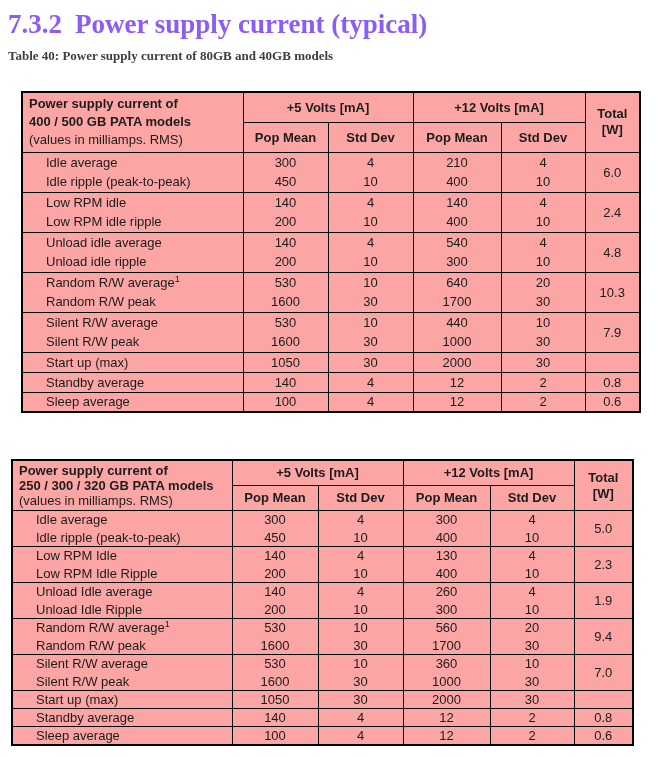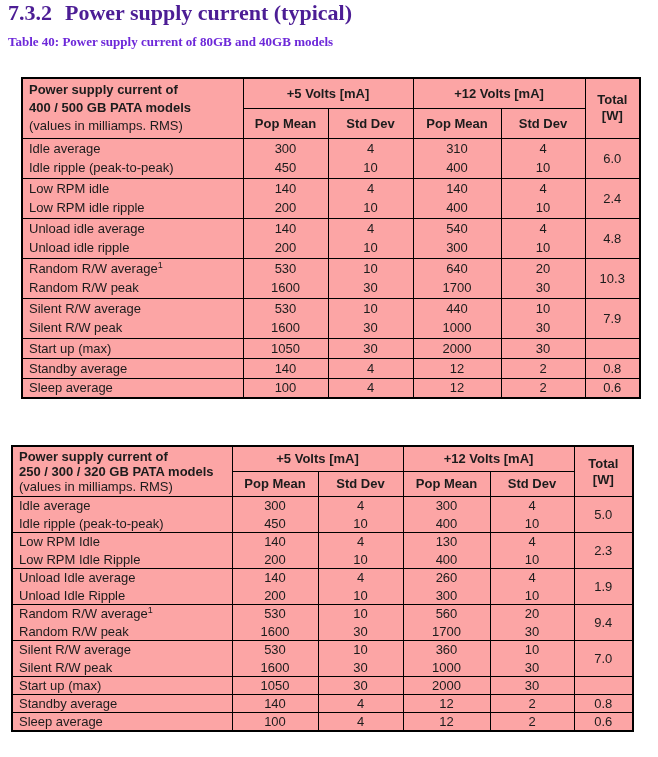--- a/index.html
+++ b/index.html
@@ -9,31 +9,31 @@
     background: #ffffff;
     color: #1c1c1c;
     font-family: "Liberation Sans", sans-serif;
     overflow: hidden;
   }
   .page { width: 658px; height: 757px; position: relative; }
 
   .heading {
     font-family: "Liberation Serif", serif;
     font-weight: bold;
-    font-size: 22px;
-    margin: 0 0 0 8px;
-    color: #4c1d95;
+    font-size: 27px;
+    margin: 9px 0 0 8px;
+    color: #8b5cf6;
   }
   .heading .num { margin-right: 13px; }
   .caption {
     font-family: "Liberation Serif", serif;
     font-weight: bold;
     font-size: 13px;
     margin: 8px 0 0 8px;
-    color: #6d28d9;
+    color: #404040;
   }
 
   table.spec-table {
     border-collapse: collapse;
     table-layout: fixed;
     border: 2px solid #000;
     background: #fca5a5;
   }
   .t1 { margin: 27px 0 0 21px; width: 618px; }
   .t2 { margin: 46px 0 0 11px; width: 621px; }
@@ -65,21 +65,21 @@
 
   th.volt-cell {
     font-weight: bold; 
     border-bottom: 1px solid #000;
   }
   th.sub-cell { text-align: center; font-weight: bold; }
   th.total-head { font-weight: bold; text-align: center; }
   th.total-head div { line-height: 16px; }
 
   tbody tr:first-child td { border-top: 1px solid #000; }
-  td.label-cell { text-align: left; padding-left: 6px; white-space: nowrap; }
+  td.label-cell { text-align: left; padding-left: 23px; white-space: nowrap; }
   td.num-cell, td.total-cell { text-align: center; }
   sup { font-size: 9px; line-height: 0; }
 </style>
 </head>
 <body>
 
 <div class="page">
   <div class="heading">
     <span class="num">7.3.2</span><span>Power supply current (typical)</span>
   </div>
@@ -113,21 +113,21 @@
             <th class="sub-cell">Std Dev</th>
             <th class="sub-cell">Pop Mean</th>
             <th class="sub-cell">Std Dev</th>
           </tr>
         </thead>
         <tbody>
           <tr>
             <td class="label-cell">Idle average</td>
             <td class="num-cell">300</td>
             <td class="num-cell">4</td>
-            <td class="num-cell">310</td>
+            <td class="num-cell">210</td>
             <td class="num-cell">4</td>
             <td class="total-cell" rowspan="2">6.0</td>
           </tr>
           <tr>
             <td class="label-cell">Idle ripple (peak-to-peak)</td>
             <td class="num-cell">450</td>
             <td class="num-cell">10</td>
             <td class="num-cell">400</td>
             <td class="num-cell">10</td>
           </tr>

